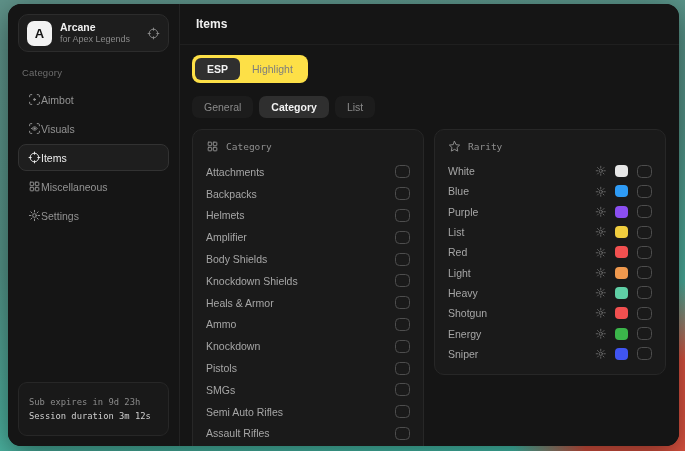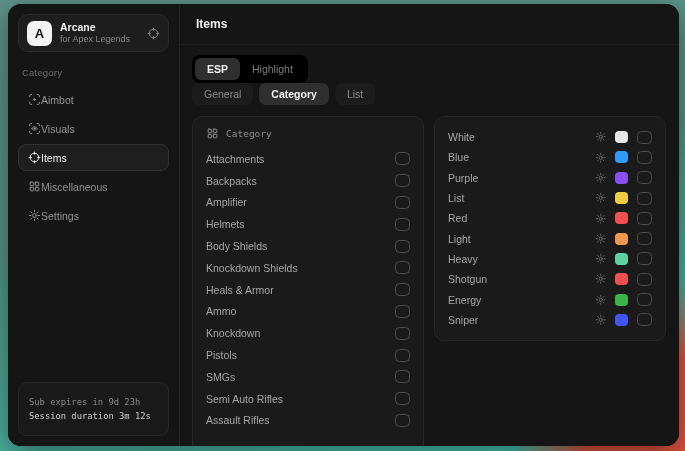--- a/index.html
+++ b/index.html
@@ -102,24 +102,25 @@
   .main-title { color: #f0f0f0; font-size: 12px; font-weight: bold; }
   .main-body {
     flex: 1;
     padding: 10px 12px 0 12px;
     display: flex;
     flex-direction: column;
     overflow: hidden;
   }
   .seg-control {
     display: inline-flex;
-    background: #000000;
+    background: #fde047;
     border-radius: 8px;
     padding: 3px;
     align-self: flex-start;
+    margin-bottom: 13px;
   }
   .seg {
     padding: 5px 12px;
     font-size: 10.5px;
     color: #7d7d7d;
     border-radius: 6px;
   }
   .seg.selected { background: #2f2f2f; color: #f2f2f2; font-weight: bold; }
   .tabs { display: flex; gap: 6px; margin-bottom: 11px; }
   .tab {
@@ -305,25 +306,25 @@
           <div>
               <div class="cat-row">
                 <span class="row-label">Attachments</span>
                 <span class="checkbox"></span>
               </div>
               <div class="cat-row">
                 <span class="row-label">Backpacks</span>
                 <span class="checkbox"></span>
               </div>
               <div class="cat-row">
+                <span class="row-label">Helmets</span>
+                <span class="checkbox"></span>
+              </div>
+              <div class="cat-row">
                 <span class="row-label">Amplifier</span>
-                <span class="checkbox"></span>
-              </div>
-              <div class="cat-row">
-                <span class="row-label">Helmets</span>
                 <span class="checkbox"></span>
               </div>
               <div class="cat-row">
                 <span class="row-label">Body Shields</span>
                 <span class="checkbox"></span>
               </div>
               <div class="cat-row">
                 <span class="row-label">Knockdown Shields</span>
                 <span class="checkbox"></span>
               </div>
@@ -353,20 +354,28 @@
               </div>
               <div class="cat-row">
                 <span class="row-label">Assault Rifles</span>
                 <span class="checkbox"></span>
               </div>
               <div class="cat-row"></div>
             </div>
         </div>
 
         <div class="panel">
+          <div class="panel-header">
+            <span class="icon">
+                <svg width="13" height="13" viewBox="0 0 24 24" fill="none" stroke="currentColor" stroke-width="1.8" stroke-linecap="round" stroke-linejoin="round">
+                  <path d="M12 2.5l2.95 6.1 6.55.8-4.85 4.5 1.3 6.6L12 17.3l-5.95 3.2 1.3-6.6L2.5 9.4l6.55-.8z"></path>
+                </svg>
+              </span>
+            <span>Rarity</span>
+          </div>
           <div>
               <div class="rar-row">
                 <span class="row-label">White</span>
                 <span class="rar-controls">
                   <span class="icon" style="color: rgb(111, 111, 111);">
                     <svg width="11.5" height="11.5" viewBox="0 0 24 24" fill="none" stroke="currentColor" stroke-width="1.8" stroke-linecap="round" stroke-linejoin="round">
                       <circle cx="12" cy="12" r="3.4"></circle>
                       <line x1="12" y1="2.5" x2="12" y2="5.5"></line>
                       <line x1="12" y1="18.5" x2="12" y2="21.5"></line>
                       <line x1="2.5" y1="12" x2="5.5" y2="12"></line>

